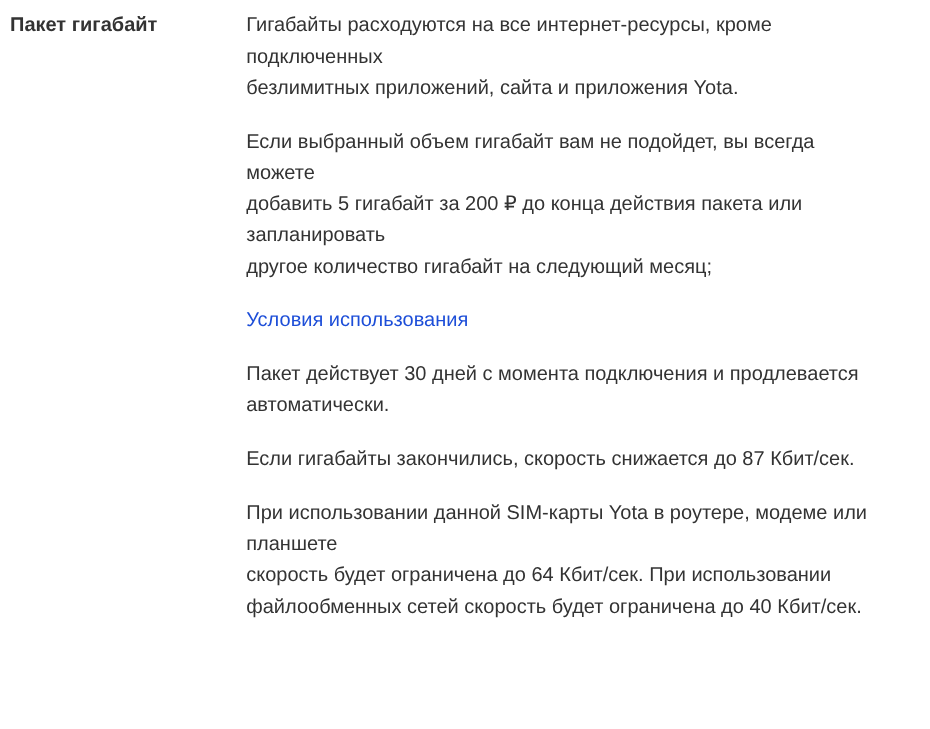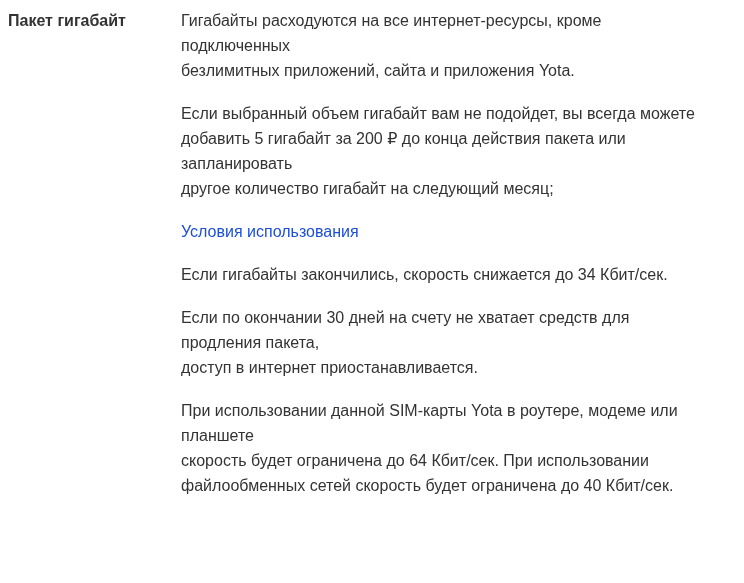--- a/index.html
+++ b/index.html
@@ -28,21 +28,21 @@
     font-size: 16px;
     line-height: 25px;
     font-weight: bold;
     color: #333333;
   }
   .desc-col {
     width: 520px;
     flex-shrink: 0;
   }
   .desc-col p {
-    margin: 0 0 18px 0;
+    margin: 0 0 18px 16px;
     font-size: 16px;
     line-height: 25px;
     color: #333333;
     white-space: pre-line;
   }
   .desc-col p.muted {
     color: #1d4ed8;
   }
 </style>
 </head>
@@ -52,21 +52,21 @@
   <div class="term-col">
     <div class="term">Пакет гигабайт</div>
   </div>
   <div class="desc-col">
     <p>Гигабайты расходуются на все интернет-ресурсы, кроме подключенных
 безлимитных приложений, сайта и приложения Yota.</p>
     <p>Если выбранный объем гигабайт вам не подойдет, вы всегда можете
 добавить 5 гигабайт за 200 ₽ до конца действия пакета или запланировать
 другое количество гигабайт на следующий месяц;</p>
     <p class="muted">Условия использования</p>
-    <p>Если гигабайты закончились, скорость снижается до 34 Кбит/сек.</p>
-    <p>Если по окончании 30 дней на счету не хватает средств для продления пакета,
-доступ в интернет приостанавливается.</p>
+    <p>Пакет действует 30 дней с момента подключения и продлевается
+автоматически.</p>
+    <p>Если гигабайты закончились, скорость снижается до 87 Кбит/сек.</p>
     <p>При использовании данной SIM-карты Yota в роутере, модеме или планшете
 скорость будет ограничена до 64 Кбит/сек. При использовании
 файлообменных сетей скорость будет ограничена до 40 Кбит/сек.</p>
 
   </div>
 </div>
 
 </body></html>

